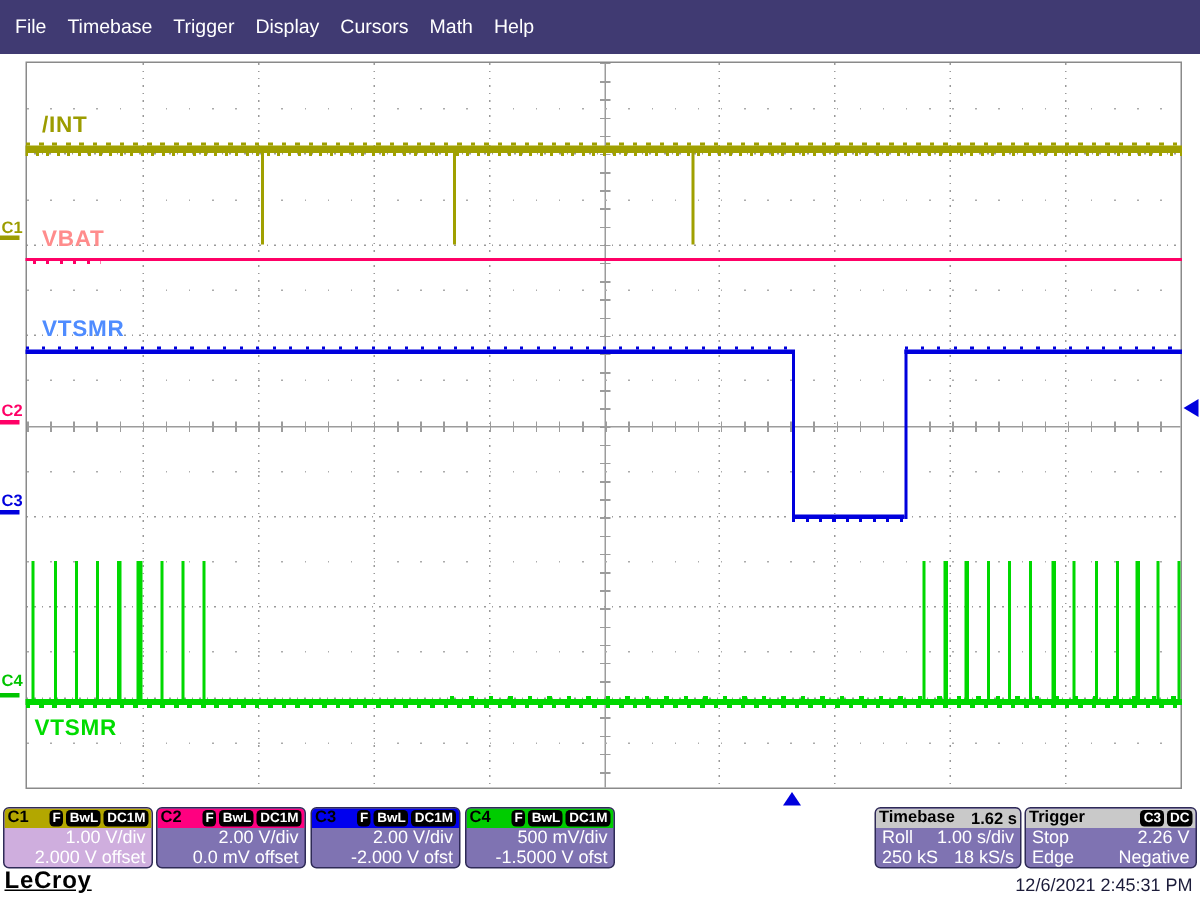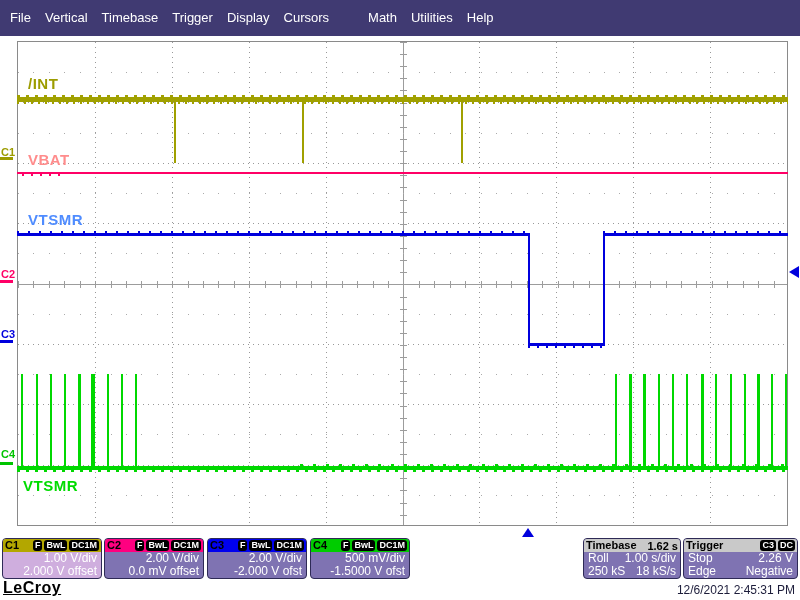--- a/index.html
+++ b/index.html
@@ -54,27 +54,25 @@
   #logo{position:absolute;left:3px;top:579px;font-size:16px;font-weight:bold;
     color:#000;text-decoration:underline;letter-spacing:0.5px;}
   #timestamp{position:absolute;right:5px;top:583px;font-size:12px;color:#1c1c3a;}
 </style>
 </head>
 <body>
 
 <div id="screen">
   <div id="menubar">
       <div class="menu-item" style="position: relative;">File</div>
-      <div class="menu-item" style="position: relative;">Vertical</div>
       <div class="menu-item" style="position: relative;">Timebase</div>
       <div class="menu-item" style="position: relative;">Trigger</div>
       <div class="menu-item" style="position: relative;">Display</div>
       <div class="menu-item" style="position: relative;">Cursors</div>
-      <div class="menu-item" style="position: relative; margin-left: 25px;">Math</div>
-      <div class="menu-item" style="position: relative;">Utilities</div>
+      <div class="menu-item" style="position: relative;">Math</div>
       <div class="menu-item" style="position: relative;">Help</div>
     </div>
   <div id="plot">
       <div class="gline-v" style="left: 76.9px;"></div>
       <div class="gline-v" style="left: 153.8px;"></div>
       <div class="gline-v" style="left: 230.7px;"></div>
       <div class="gline-v" style="left: 307.6px;"></div>
       <div class="gcenter-v" style="left: 384.5px;"></div>
       <div class="gticks-v" style="left: 381.5px;"></div>
       <div class="gline-v" style="left: 461.4px;"></div>

